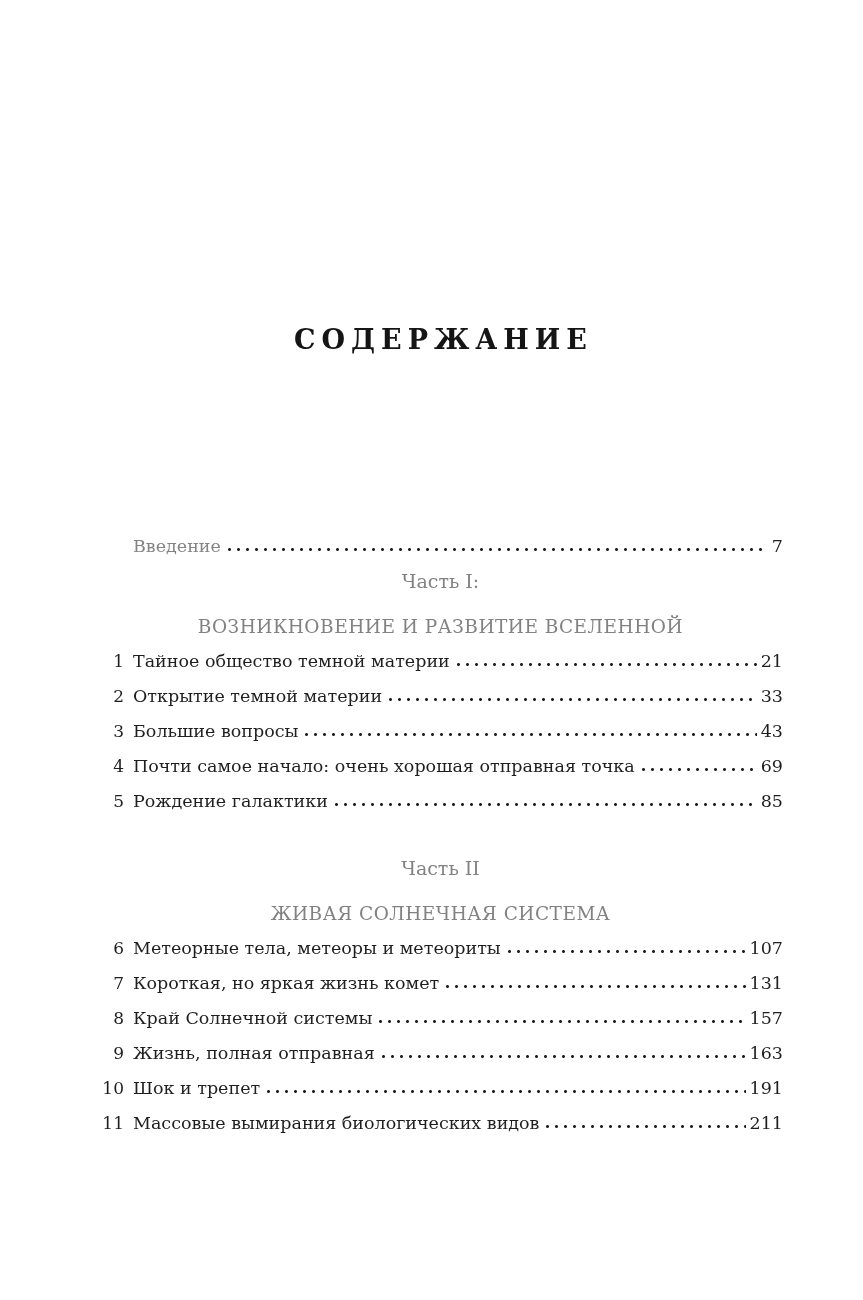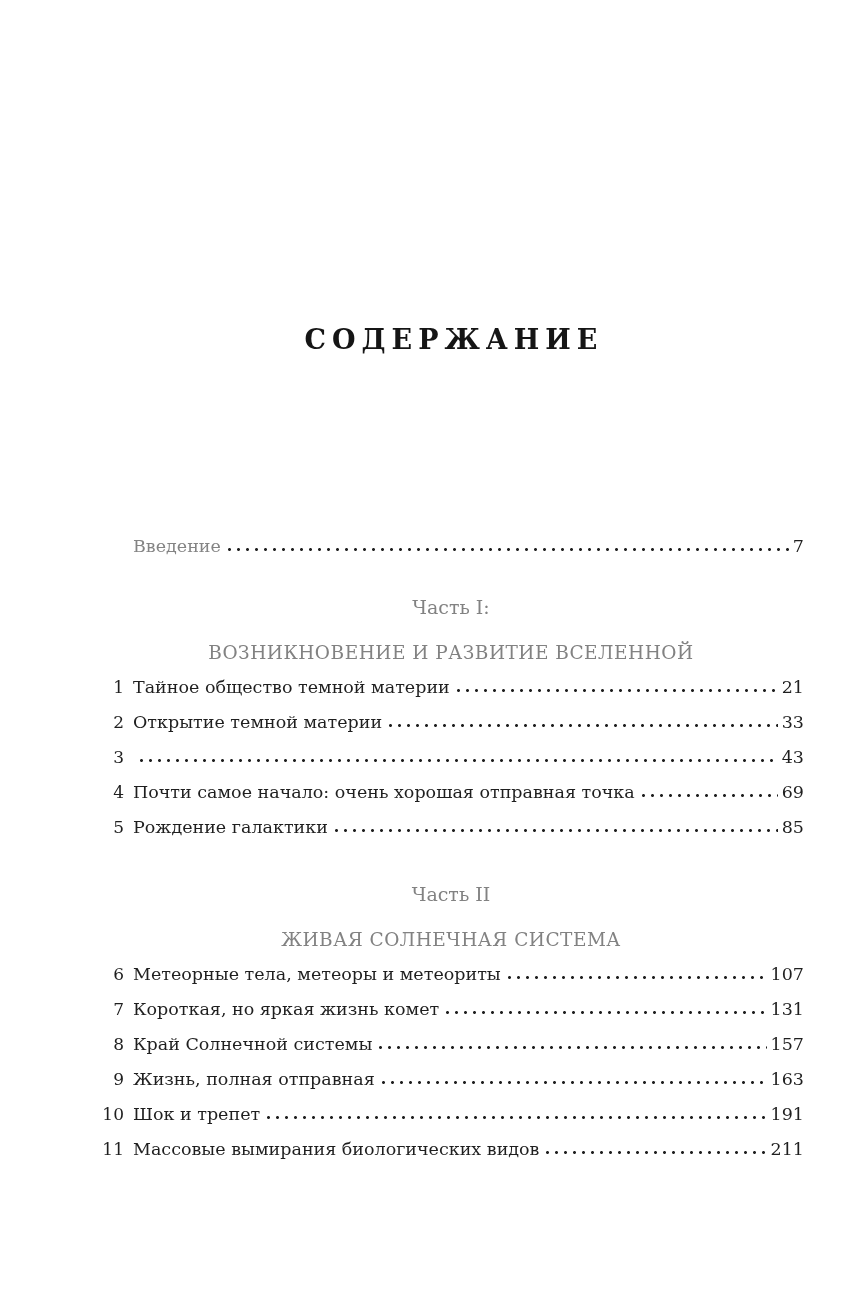--- a/index.html
+++ b/index.html
@@ -7,21 +7,21 @@
     width: 863px; height: 1300px;
     background: #ffffff;
     font-family: "DejaVu Serif", "Liberation Serif", serif;
     color: #1f1f1f;
     overflow: hidden;
   }
   .page {
     position: relative;
     width: 863px; height: 1300px;
     background: #ffffff;
-    padding: 326px 59px 0 98px;
+    padding: 326px 80px 0 98px;
     box-sizing: border-box;
   }
   .toc-title {
     margin: 0;
     text-align: center;
     font-size: 27px;
     font-weight: 700;
     letter-spacing: 6px;
     padding-left: 6px; 
     line-height: 1;
@@ -55,21 +55,20 @@
     background-size: 9px 5px;
     background-repeat: repeat-x;
     background-position: left bottom;
   }
   .page-num { flex: none; margin-left: 3px; }
   .part-label {
     text-align: center;
     color: #828282;
     font-size: 19px;
     line-height: 35px;
-    margin-top: 26px;
   }
   .part-title {
     text-align: center;
     color: #828282;
     font-size: 18.5px;
     line-height: 35px;
     margin-top: 10px;
     letter-spacing: 0.5px;
   }
   .section-2 .part-label { margin-top: 32px; text-align: center; }
@@ -98,20 +97,21 @@
       <span class="page-num">21</span>
     </div>
     <div class="row">
       <span class="num">2</span>
       <span class="label">Открытие темной материи</span>
       <span class="leader"></span>
       <span class="page-num">33</span>
     </div>
     <div class="row">
       <span class="num">3</span>
+      <span class="label">Большие вопросы</span>
       <span class="leader"></span>
       <span class="page-num">43</span>
     </div>
     <div class="row">
       <span class="num">4</span>
       <span class="label">Почти самое начало: очень хорошая отправная точка</span>
       <span class="leader"></span>
       <span class="page-num">69</span>
     </div>
     <div class="row">

